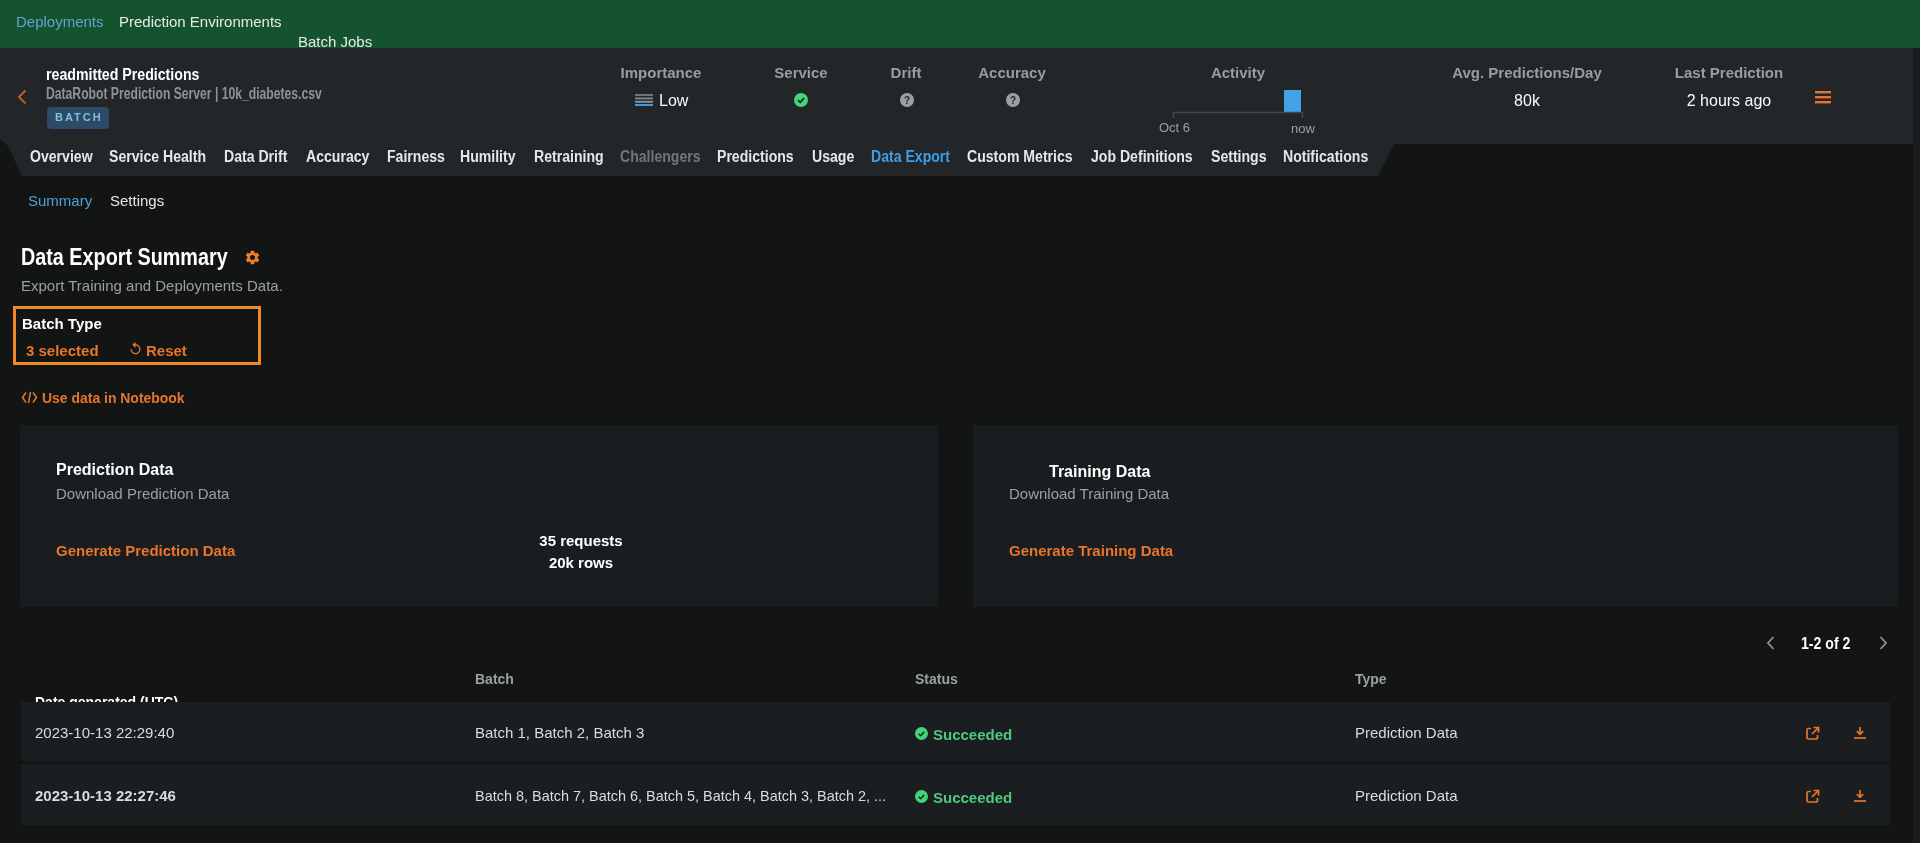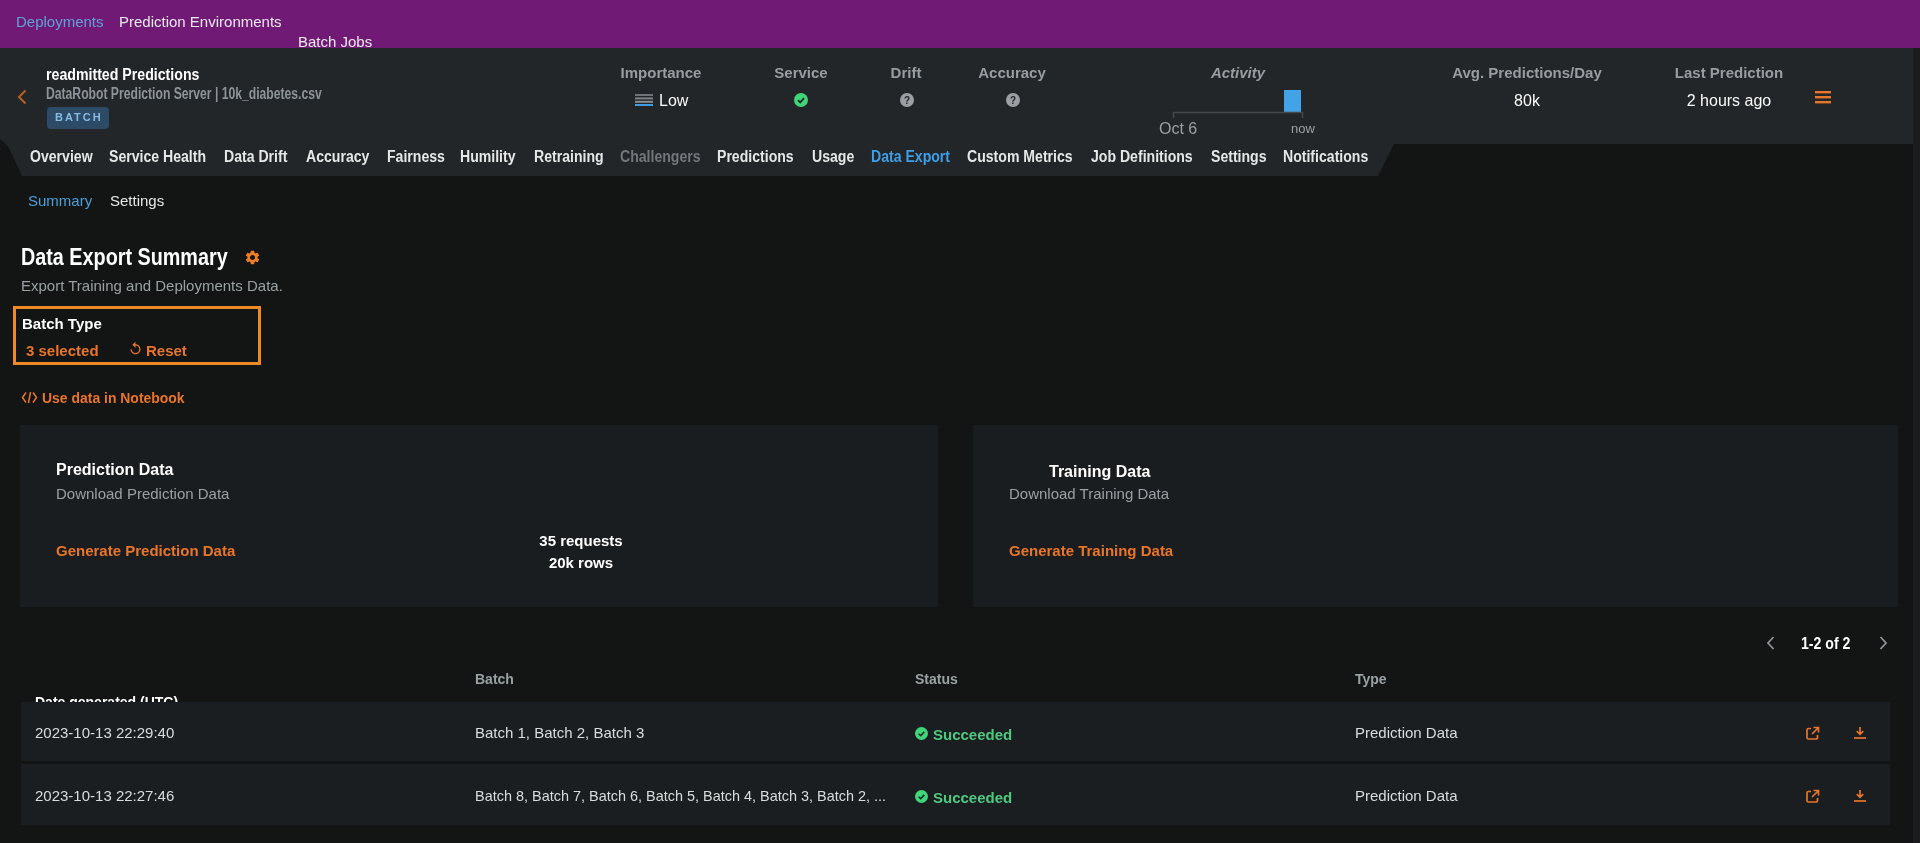--- a/index.html
+++ b/index.html
@@ -1,19 +1,19 @@
 <!DOCTYPE html>
 <html><head>
 <meta charset="utf-8">
 <style>
 * { margin:0; padding:0; box-sizing:border-box; }
 html,body { width:1920px; height:843px; background:#131515; font-family:"Liberation Sans", sans-serif; overflow:hidden; position:relative; }
 .abs { position:absolute; }
 
-#topnav { position:absolute; left:0; top:0; width:1920px; height:48px; background:#701a75; }
+#topnav { position:absolute; left:0; top:0; width:1920px; height:48px; background:#14532d; }
 #topnav span { position:absolute; top:13px; font-size:15px; color:#e8eaea; }
 
 #hdr { position:absolute; left:0; top:48px; width:1920px; height:128px; background:#222628;
   clip-path: polygon(0 0, 1920px 0, 1920px 96px, 1394px 96px, 1378px 128px, 22px 128px, 8px 98px, 0 91px); }
 .mlabel { position:absolute; top:16px; font-size:15px; font-weight:bold; color:#979da0; text-align:center; }
 .tab { position:absolute; top:100px; font-size:16px; font-weight:bold; color:#e6e8e8; white-space:nowrap; transform:scaleX(0.88); transform-origin:left; }
 
 .b { font-weight:bold; }
 .white { color:#fff; }
 </style>
@@ -54,26 +54,26 @@
       <circle cx="7" cy="7" r="7" fill="#9aa0a3"></circle>
       <text x="7" y="10.5" font-size="10" font-weight="bold" fill="#222628" text-anchor="middle" font-family="Liberation Sans">?</text>
     </svg>
 
   <div class="mlabel" style="left:962px; width:100px;">Accuracy</div>
   <svg class="abs" style="left:1006px; top:45px;" width="14" height="14" viewBox="0 0 14 14">
       <circle cx="7" cy="7" r="7" fill="#9aa0a3"></circle>
       <text x="7" y="10.5" font-size="10" font-weight="bold" fill="#222628" text-anchor="middle" font-family="Liberation Sans">?</text>
     </svg>
 
-  <div class="mlabel" style="left:1188px; width:100px;font-style:italic;">Activity</div>
+  <div class="mlabel" style="left:1188px; width:100px;">Activity</div>
   <svg class="abs" style="left:1157px; top:42px;" width="160" height="32" viewBox="0 0 160 32">
     <rect x="127" y="0" width="17" height="22" fill="#42a4e6"></rect>
     <path d="M16.5 28 L16.5 22.5 L145.5 22.5 L145.5 28" stroke="#44484a" stroke-width="1.6" fill="none"></path>
   </svg>
-  <div class="abs" style="left:1159px; top:72px; font-size:16px; color:#9aa0a3;">Oct 6</div>
+  <div class="abs" style="left:1159px; top:72px; font-size:13px; color:#9aa0a3;">Oct 6</div>
   <div class="abs" style="left:1291px; top:73px; font-size:13px; color:#9aa0a3;">now</div>
 
   <div class="mlabel" style="left:1427px; width:200px;">Avg. Predictions/Day</div>
   <div class="abs" style="left:1427px; top:44px; width:200px; text-align:center; font-size:16px; color:#fafafa;">80k</div>
 
   <div class="mlabel" style="left:1629px; width:200px;">Last Prediction</div>
   <div class="abs" style="left:1629px; top:44px; width:200px; text-align:center; font-size:16px; color:#fafafa;">2 hours ago</div>
 
   <svg class="abs" style="left:1815px; top:43px;" width="16" height="13" viewBox="0 0 16 13">
     <rect x="0" y="0" width="16" height="2.4" fill="#e8752a"></rect>
@@ -156,21 +156,21 @@
 <svg class="abs" style="left:1805px; top:726px;" width="15" height="15" viewBox="0 0 15 15">
     <path d="M6 2.5 H3.5 A1.5 1.5 0 0 0 2 4 V11.5 A1.5 1.5 0 0 0 3.5 13 H11 A1.5 1.5 0 0 0 12.5 11.5 V9" stroke="#e8752a" stroke-width="1.7" fill="none"></path>
     <path d="M8.5 1.5 H13.5 V6.5 M13 2 L7 8" stroke="#e8752a" stroke-width="1.7" fill="none"></path>
   </svg>
 <svg class="abs" style="left:1853px; top:727px;" width="14" height="13" viewBox="0 0 14 13">
     <path d="M7 0 V7 M3.8 4.2 L7 7.4 L10.2 4.2" stroke="#e8752a" stroke-width="1.7" fill="none"></path>
     <path d="M1 11 H13" stroke="#e8752a" stroke-width="1.7"></path>
   </svg>
 
 <div class="abs" style="left:21px; top:764px; width:1869px; height:61px; background:#1b1e20;"></div>
-<div class="abs" style="left:35px; top:787px; font-size:15px; color:#d9dcdd;">2023-10-13 22:27:46</div>
+<div class="abs" style="left:35px; top:787px; font-size:15px; color:#d9dcdd;font-weight:bold;">2023-10-13 22:27:46</div>
 <div class="abs" style="left:475px; top:787px; font-size:15px; color:#d9dcdd; transform:scaleX(0.963); transform-origin:left;">Batch 8, Batch 7, Batch 6, Batch 5, Batch 4, Batch 3, Batch 2, ...</div>
 <svg class="abs" style="left:915px; top:790px;" width="13" height="13" viewBox="0 0 13 13">
     <circle cx="6.5" cy="6.5" r="6.5" fill="#41d579"></circle>
     <path d="M3.7 6.7 L5.7 8.7 L9.2 4.9" stroke="#1c2a22" stroke-width="1.6" fill="none"></path>
   </svg>
 <div class="abs b" style="left:933px; top:789px; font-size:15px; color:#4ec97f;">Succeeded</div>
 <div class="abs" style="left:1355px; top:787px; font-size:15px; color:#d9dcdd;">Prediction Data</div>
 <svg class="abs" style="left:1805px; top:789px;" width="15" height="15" viewBox="0 0 15 15">
     <path d="M6 2.5 H3.5 A1.5 1.5 0 0 0 2 4 V11.5 A1.5 1.5 0 0 0 3.5 13 H11 A1.5 1.5 0 0 0 12.5 11.5 V9" stroke="#e8752a" stroke-width="1.7" fill="none"></path>
     <path d="M8.5 1.5 H13.5 V6.5 M13 2 L7 8" stroke="#e8752a" stroke-width="1.7" fill="none"></path>

